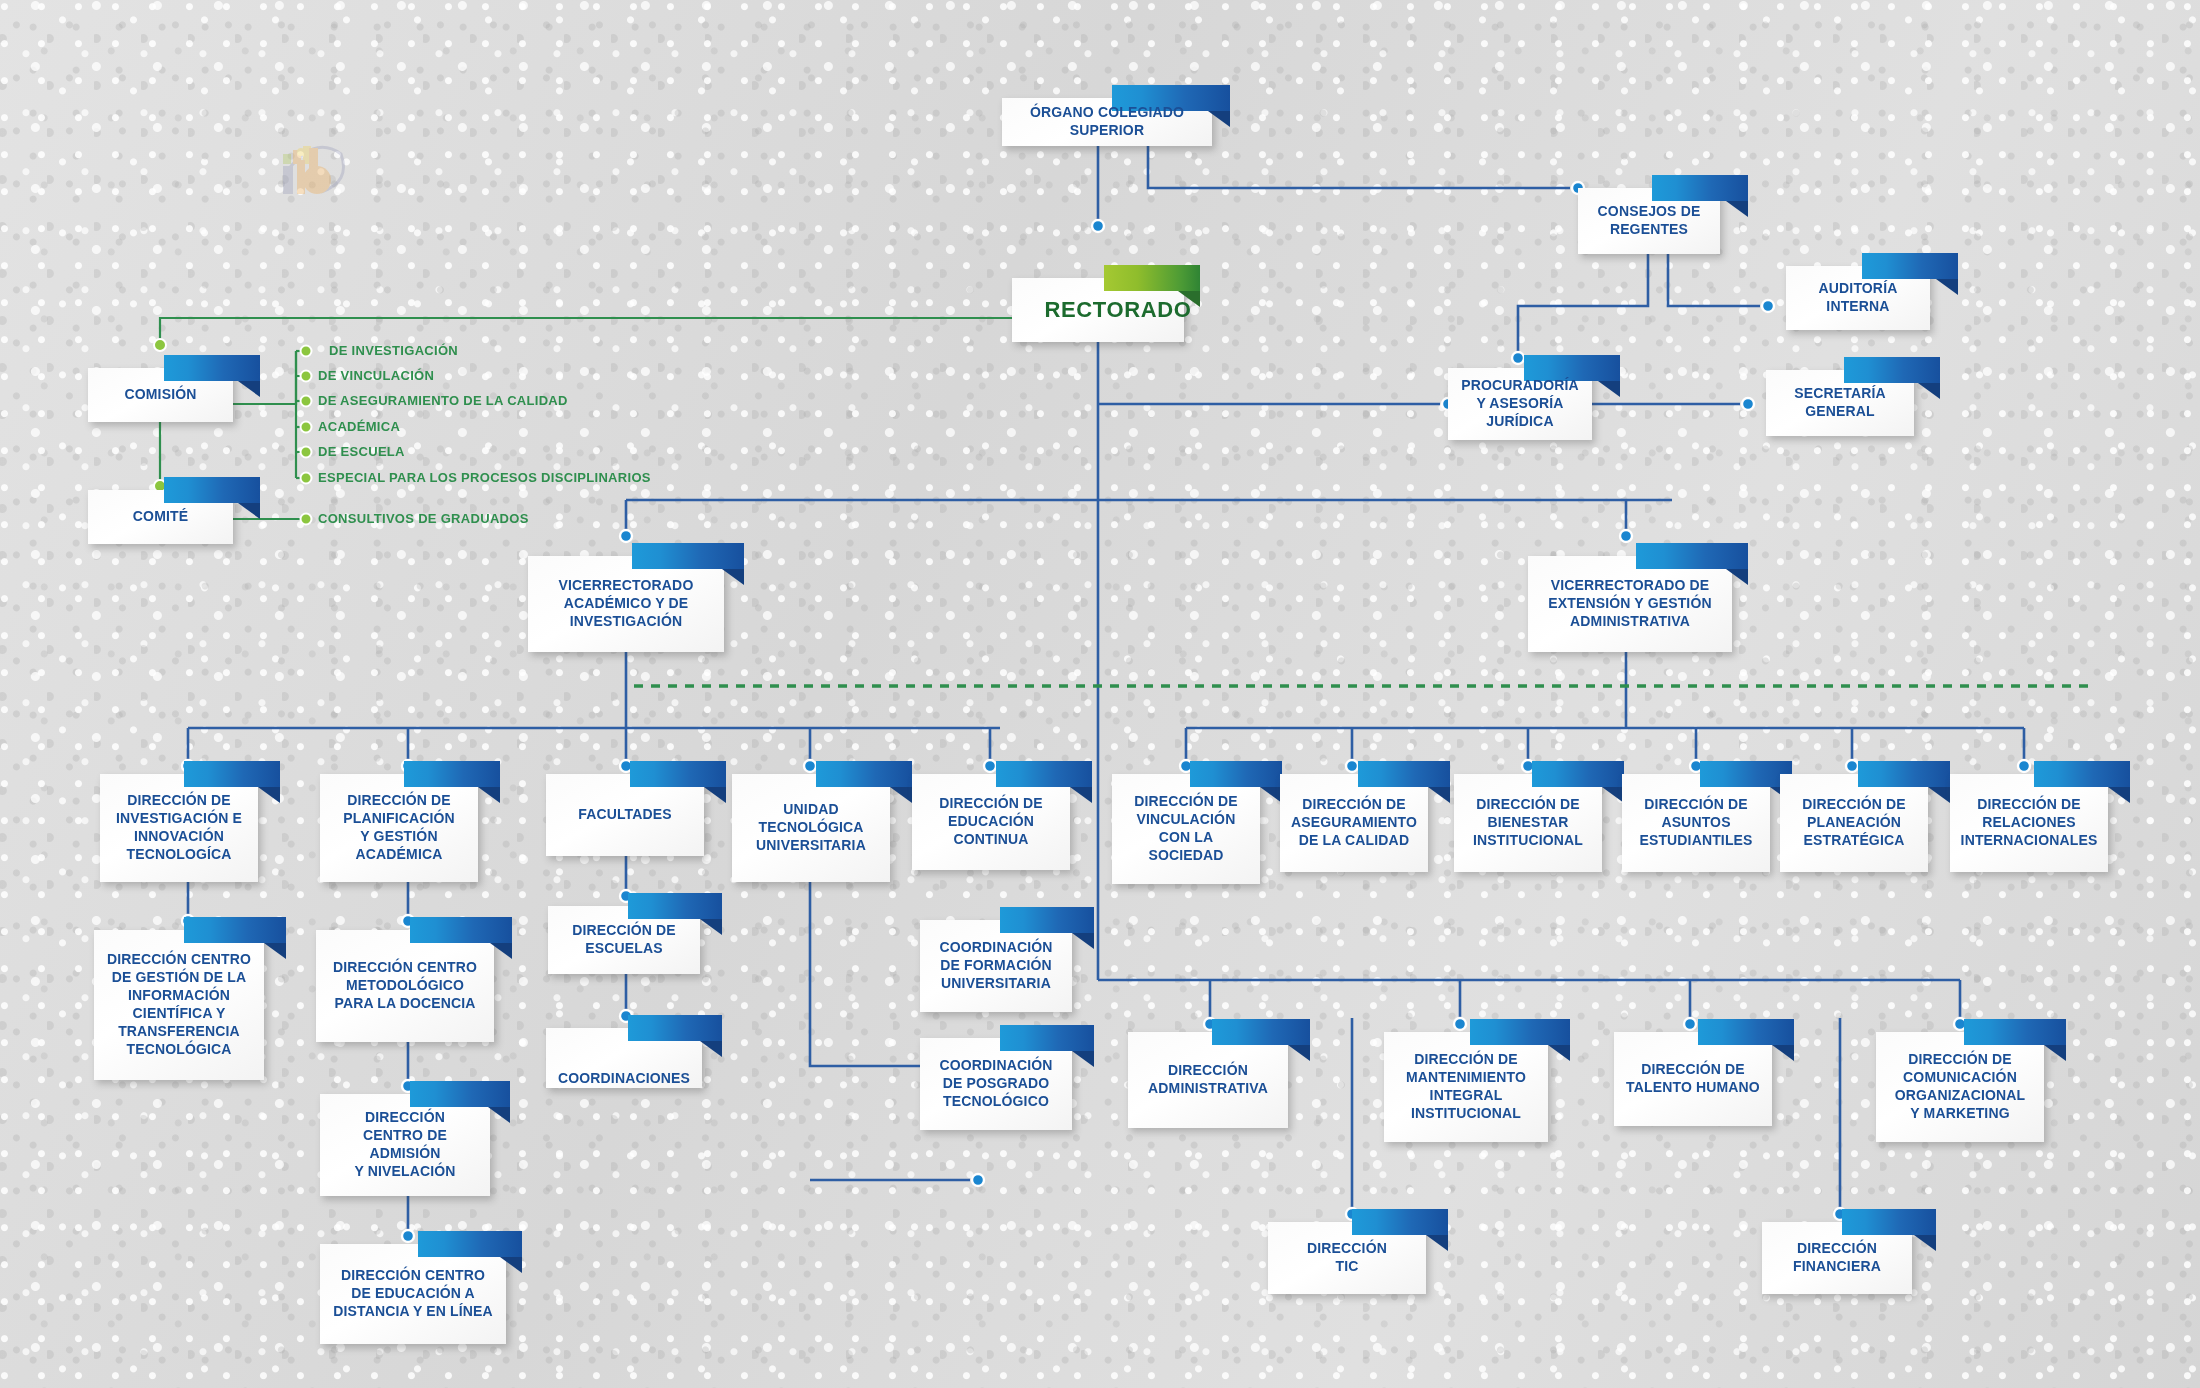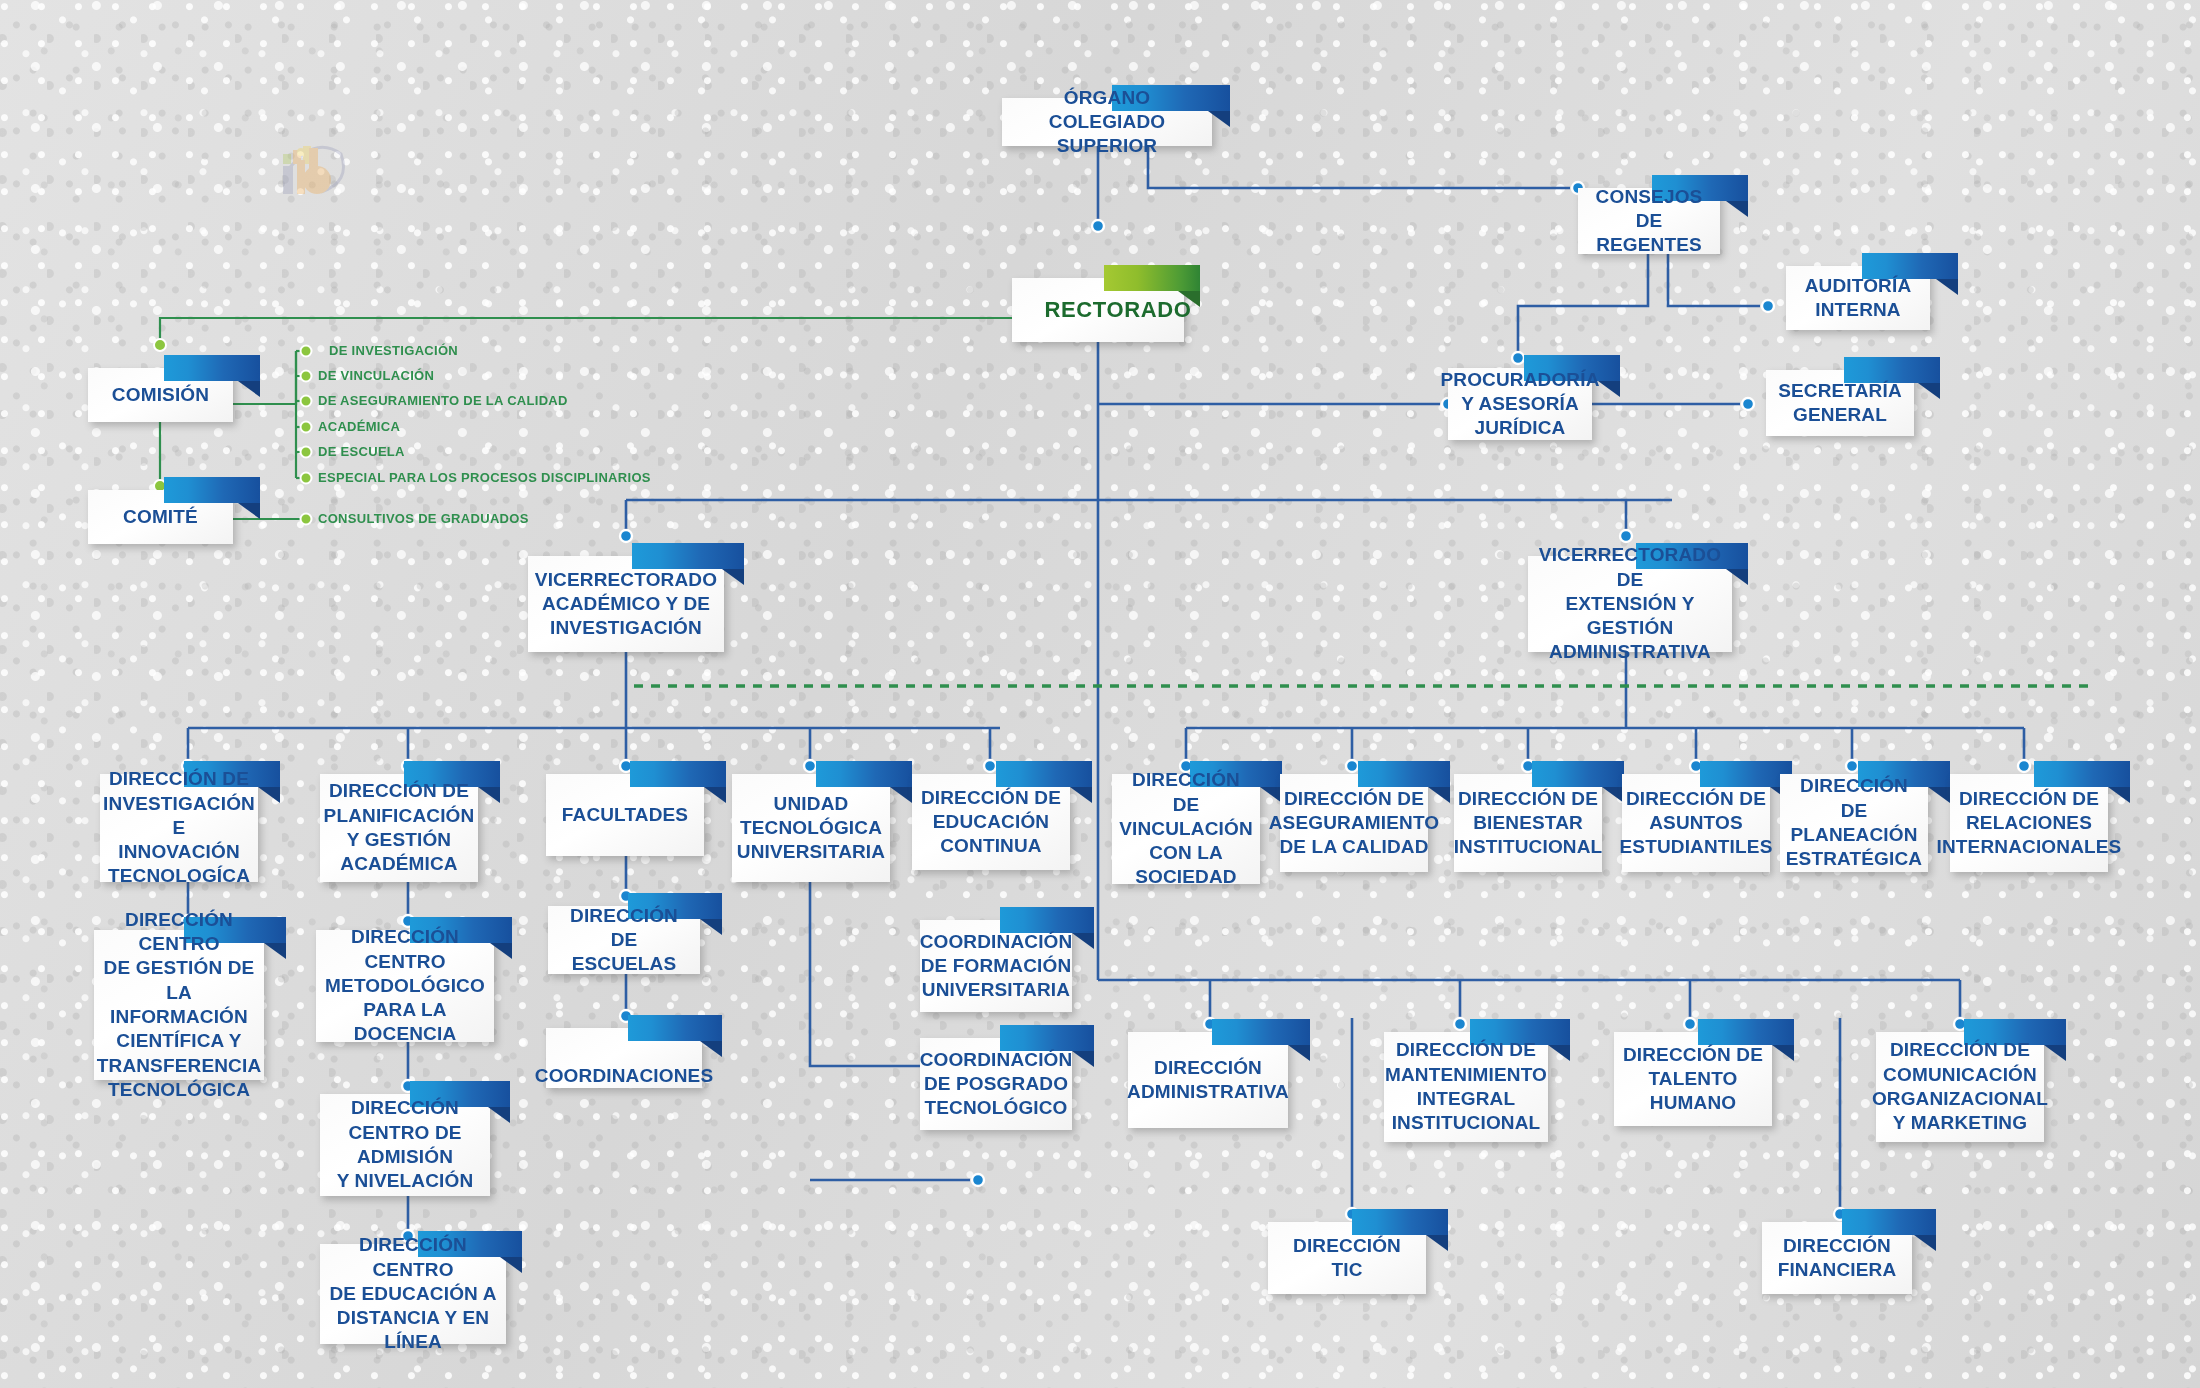--- a/index.html
+++ b/index.html
@@ -44,21 +44,21 @@
     position:absolute;
     background:linear-gradient(150deg,#fbfbfb 0%,#ffffff 45%,#f3f3f3 100%);
     box-shadow:3px 4px 7px rgba(60,60,60,.28);
     display:flex;align-items:center;justify-content:center;
     text-align:center;
     box-sizing:border-box;
     z-index:5;
   }
   .node .label{
     color:#1b4f96;
-    font-size:19px;
+    font-size:14px;
     font-weight:bold;
     line-height:1.28;
     letter-spacing:.15px;
     padding:0 6px;
     position:relative;z-index:3;
   }
   
   .node .tab{
     position:absolute;
     height:26px;

